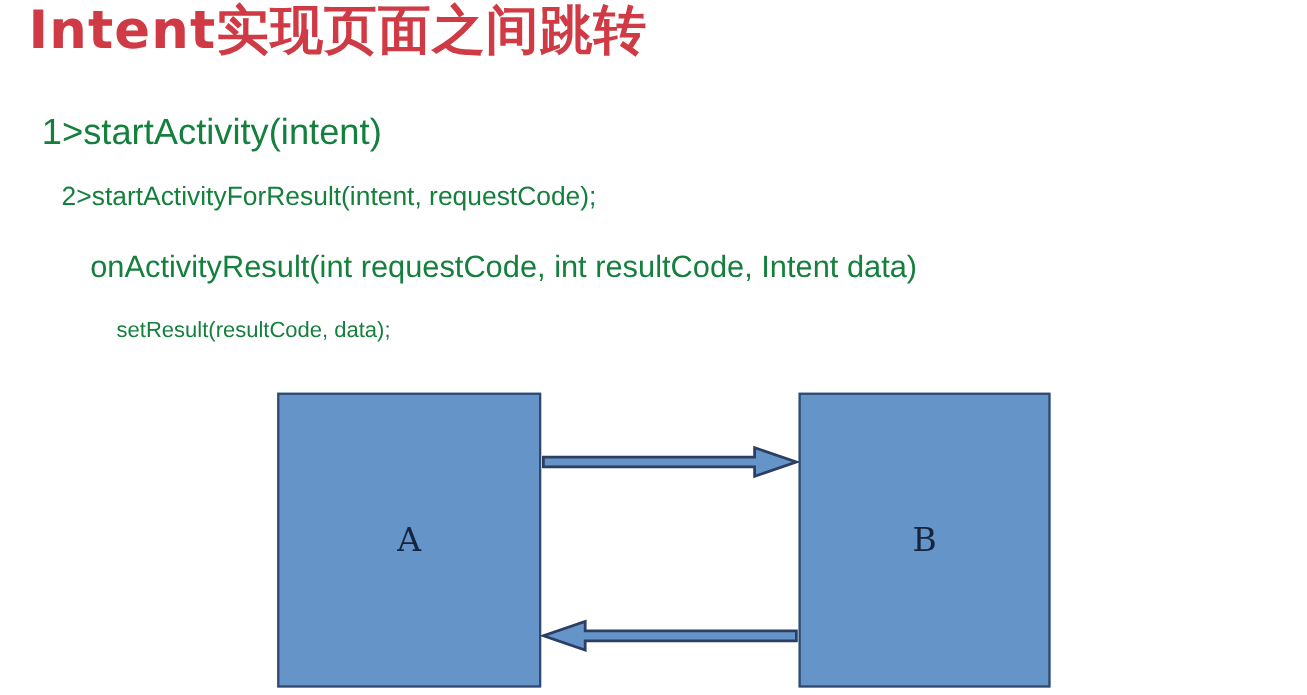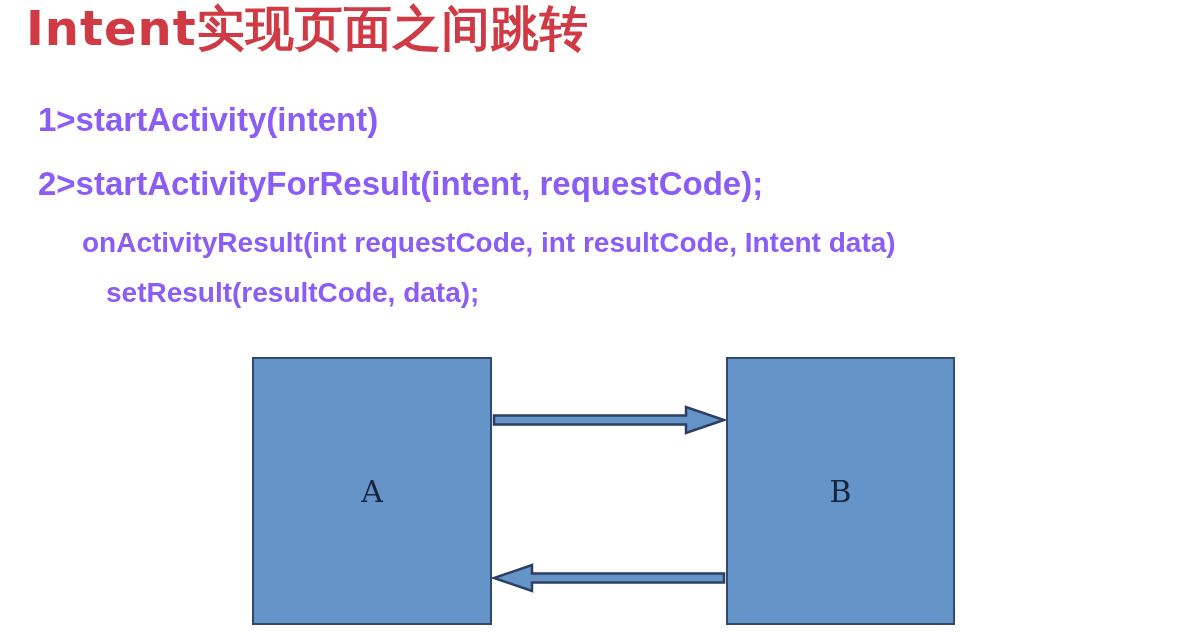--- a/index.html
+++ b/index.html
@@ -13,29 +13,29 @@
   .title{
     position:absolute;left:26px;top:-2px;margin:0;
     font-size:48px;line-height:1.25;
     font-weight:700;
     letter-spacing:1px;
     color:#cf3a44;
     font-family:"DejaVu Sans","Liberation Sans",sans-serif;
   }
   .line{
     position:absolute;
-    color:#8b5cf6;
-    font-weight:700;
+    color:#15803d;
+    font-weight:400;
     white-space:nowrap;
     font-family:"Liberation Sans","DejaVu Sans",sans-serif;
   }
   .line-1{left:38px;top:101px;font-size:33px;}
-  .line-2{left:38px;top:165px;font-size:33px;}
+  .line-2{left:56px;top:165px;font-size:24px;}
   .line-3{left:82px;top:227px;font-size:28px;}
-  .line-4{left:106px;top:277px;font-size:28px;}
+  .line-4{left:106px;top:289px;font-size:20px;}
   .diagram{position:absolute;left:0;top:0;width:1188px;height:632px;}
   .box{
     position:absolute;top:357px;height:264px;
     background:#6494c8;
     border:2px solid #2f4a6e;
     display:flex;align-items:center;justify-content:center;
   }
   .box-a{left:252px;width:236px;}
   .box-b{left:726px;width:225px;}
   .box-label{

